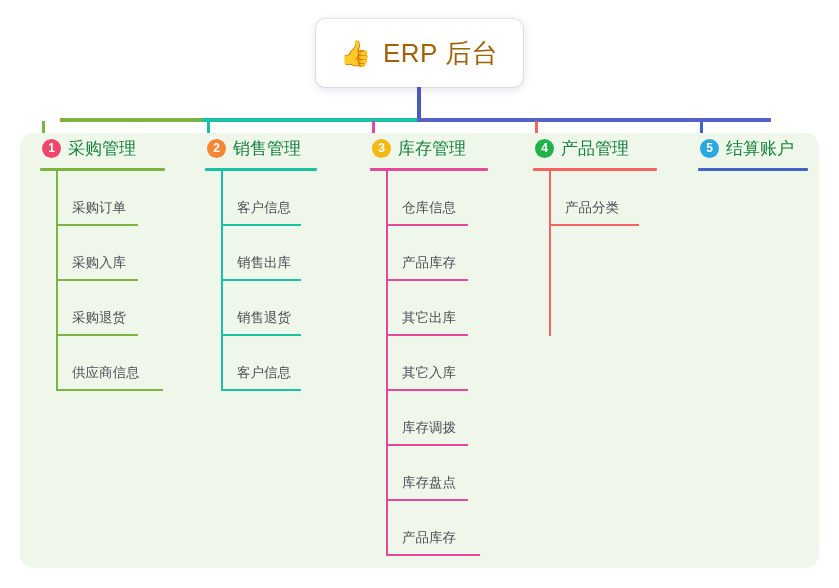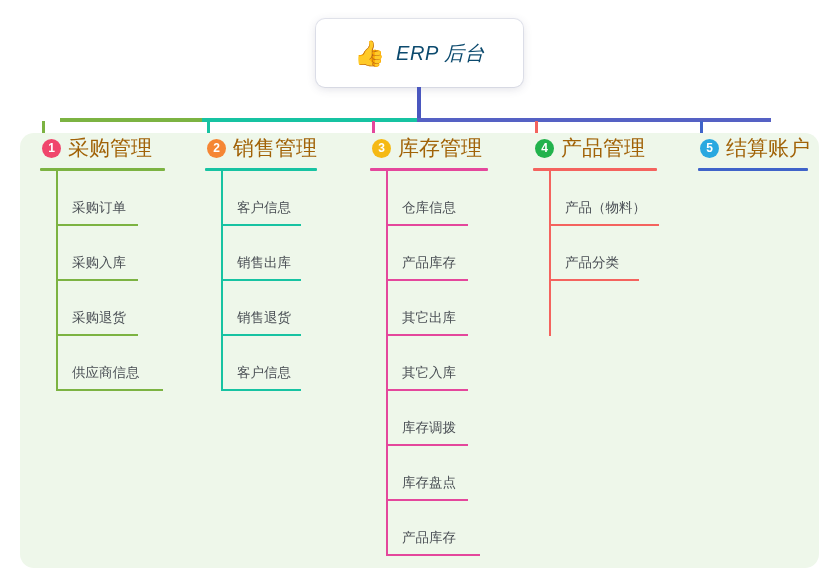--- a/index.html
+++ b/index.html
@@ -29,25 +29,24 @@
     align-items: center;
     justify-content: center;
     gap: 11px;
   }
   .root-emoji {
     font-size: 25px;
     line-height: 1;
     display: block;
   }
   .root-title {
-    font-size: 20px;
-    color: #0c4a6e;
+    font-size: 26px;
+    color: #a16207;
     letter-spacing: 0.5px;
     white-space: nowrap;
-    font-style: italic;
   }
 
   
   .stem-root {
     position: absolute;
     left: 417px; top: 87px;
     width: 4px; height: 33px;
     background: #4a57bf;
   }
   .bus-seg {
@@ -88,22 +87,22 @@
     color: #ffffff;
     font-size: 12px;
     font-weight: bold;
     display: flex;
     align-items: center;
     justify-content: center;
     flex: 0 0 auto;
     line-height: 1;
   }
   .col-title {
-    font-size: 21px;
-    color: #a16207;
+    font-size: 17px;
+    color: #15803d;
     white-space: nowrap;
   }
   .head-rule {
     height: 3px;
     margin-top: 5px;
     border-radius: 1px;
   }
   .branch {
     position: relative;
     padding-left: 18px;
@@ -250,24 +249,20 @@
         </div>
         <div class="column" style="left: 513px; width: 155px;">
           <div class="col-head">
             <span class="badge" style="background: rgb(34, 178, 76);">4</span>
             <span class="col-title">产品管理</span>
           </div>
           <div class="head-rule" style="width: 124px; background: rgb(244, 99, 94);"></div>
           <div class="branch">
             <div class="spine" style="background: rgb(244, 99, 94); height: 165px;"></div>
             <div class="leaf">
-              <span class="leaf-label">产品（物料）</span>
-              <div class="leaf-rule" style="width: 108px; background: rgb(244, 99, 94);"></div>
-            </div>
-            <div class="leaf">
               <span class="leaf-label">产品分类</span>
               <div class="leaf-rule" style="width: 88px; background: rgb(244, 99, 94);"></div>
             </div>
           </div>
         </div>
         <div class="column" style="left: 678px; width: 125px;">
           <div class="col-head">
             <span class="badge" style="background: rgb(41, 168, 224);">5</span>
             <span class="col-title">结算账户</span>
           </div>

